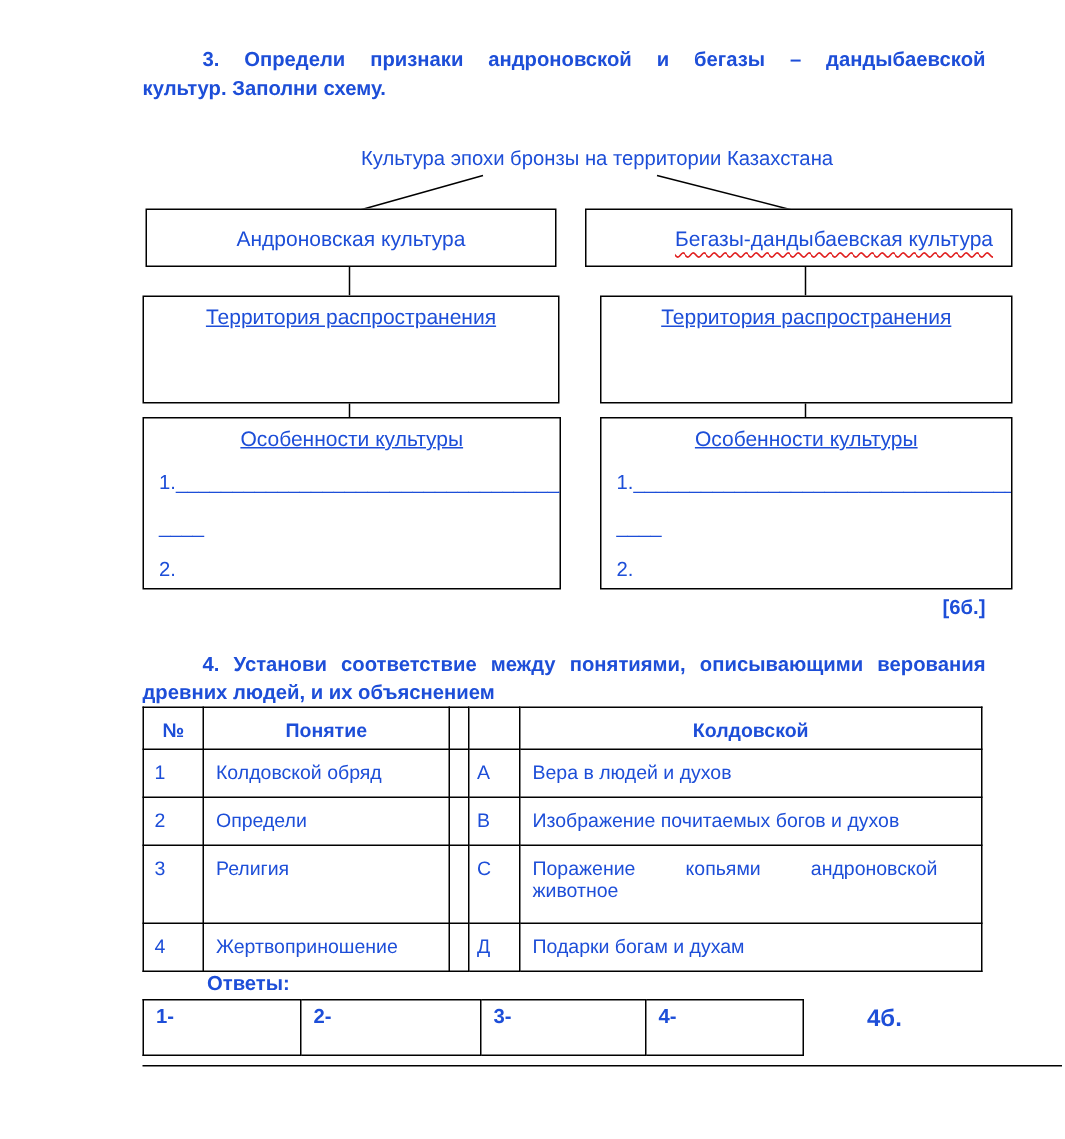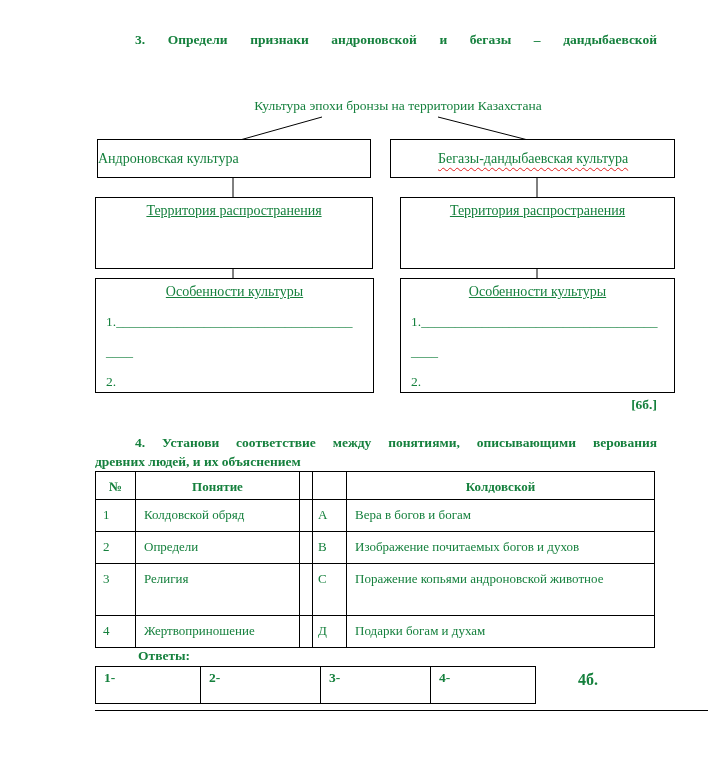--- a/index.html
+++ b/index.html
@@ -1,22 +1,22 @@
 <!DOCTYPE html>
 <html><head>
 <meta charset="utf-8">
 <style>
   html, body { margin: 0; padding: 0; background: #ffffff; }
   .page {
     position: relative;
     width: 710px;
     height: 759px;
     background: #ffffff;
-    color: #15803d;
-    font-family: Liberation Serif, serif;
+    color: #1d4ed8;
+    font-family: Liberation Sans, sans-serif;
     overflow: hidden;
   }
 
   
   .task-heading {
     position: absolute;
     left: 95px;
     width: 562px;
     font-size: 13.5px;
     font-weight: bold;
@@ -43,21 +43,21 @@
   }
   .connectors { position: absolute; left: 0; top: 0; pointer-events: none; }
   .connectors line { stroke: #000; stroke-width: 1; }
 
   .dbox {
     position: absolute;
     border: 1px solid #000;
     font-size: 14px;
     background: #fff;
   }
-  .culture { display: flex; align-items: center; }
+  .culture { display: flex; align-items: center; justify-content: center; }
   .culture-left  { left: 97px;  top: 139px; width: 272px; height: 37px; }
   .culture-right { left: 390px; top: 139px; width: 283px; height: 37px; }
   .misspelled {
     text-decoration: underline wavy #e02020;
     text-decoration-thickness: 1px;
     text-underline-offset: 4px;
     margin-left: 47px;
   }
   .territory { text-align: center; padding-top: 5px; }
   .territory-left  { left: 95px;  top: 197px; width: 276px; height: 65px; }
@@ -130,20 +130,21 @@
     border-top: 1px solid #000;
   }
 </style>
 </head>
 <body>
 
 <div class="page">
 
   <div class="task-heading h3">
     <div class="l1">3. Определи признаки андроновской и бегазы – дандыбаевской</div>
+    <div class="l2">культур. Заполни схему.</div>
   </div>
 
   <div class="root-label">Культура эпохи бронзы на территории Казахстана</div>
 
   <svg class="connectors" width="710" height="759" viewBox="0 0 710 759">
     <line x1="322" y1="117" x2="240" y2="140"></line>
     <line x1="438" y1="117" x2="528" y2="140"></line>
     <line x1="233" y1="176" x2="233" y2="197"></line>
     <line x1="537" y1="176" x2="537" y2="197"></line>
     <line x1="233" y1="262" x2="233" y2="278"></line>
@@ -198,21 +199,21 @@
         <td class="hdr">Понятие</td>
         <td></td>
         <td></td>
         <td class="hdr">Колдовской</td>
       </tr>
       <tr class="r-std">
         <td class="num">1</td>
         <td>Колдовской обряд</td>
         <td></td>
         <td class="letter">А</td>
-        <td>Вера в богов и богам</td>
+        <td>Вера в людей и духов</td>
       </tr>
       <tr class="r-std">
         <td class="num">2</td>
         <td>Определи</td>
         <td></td>
         <td class="letter">В</td>
         <td>Изображение почитаемых богов и духов</td>
       </tr>
       <tr class="r-tall">
         <td class="num">3</td>

